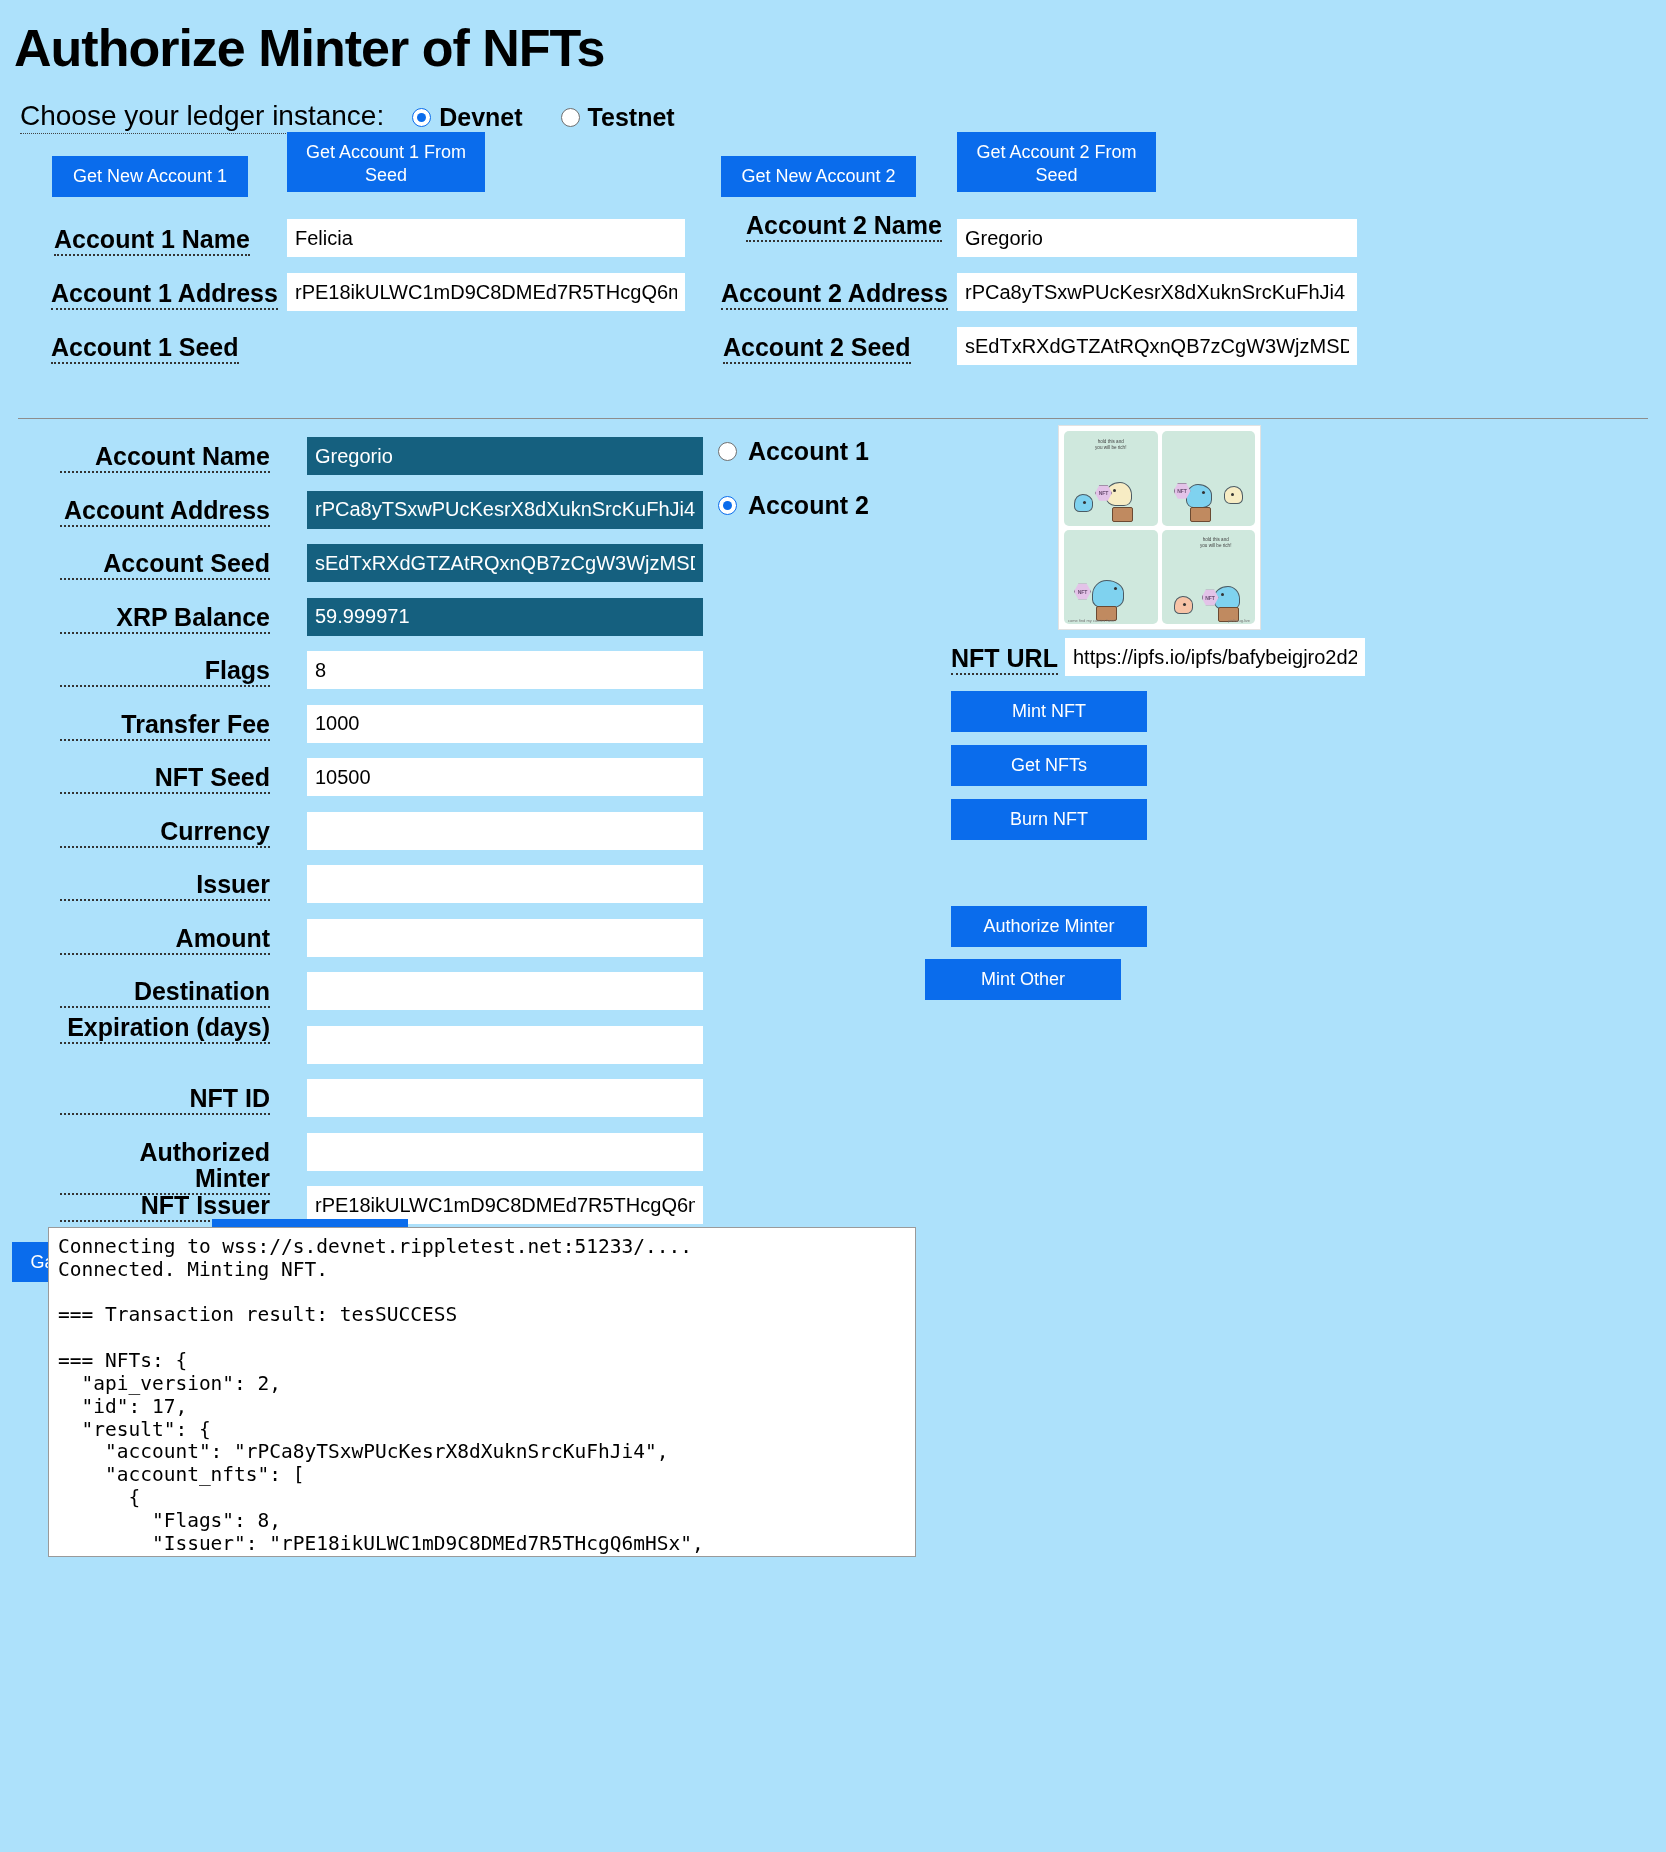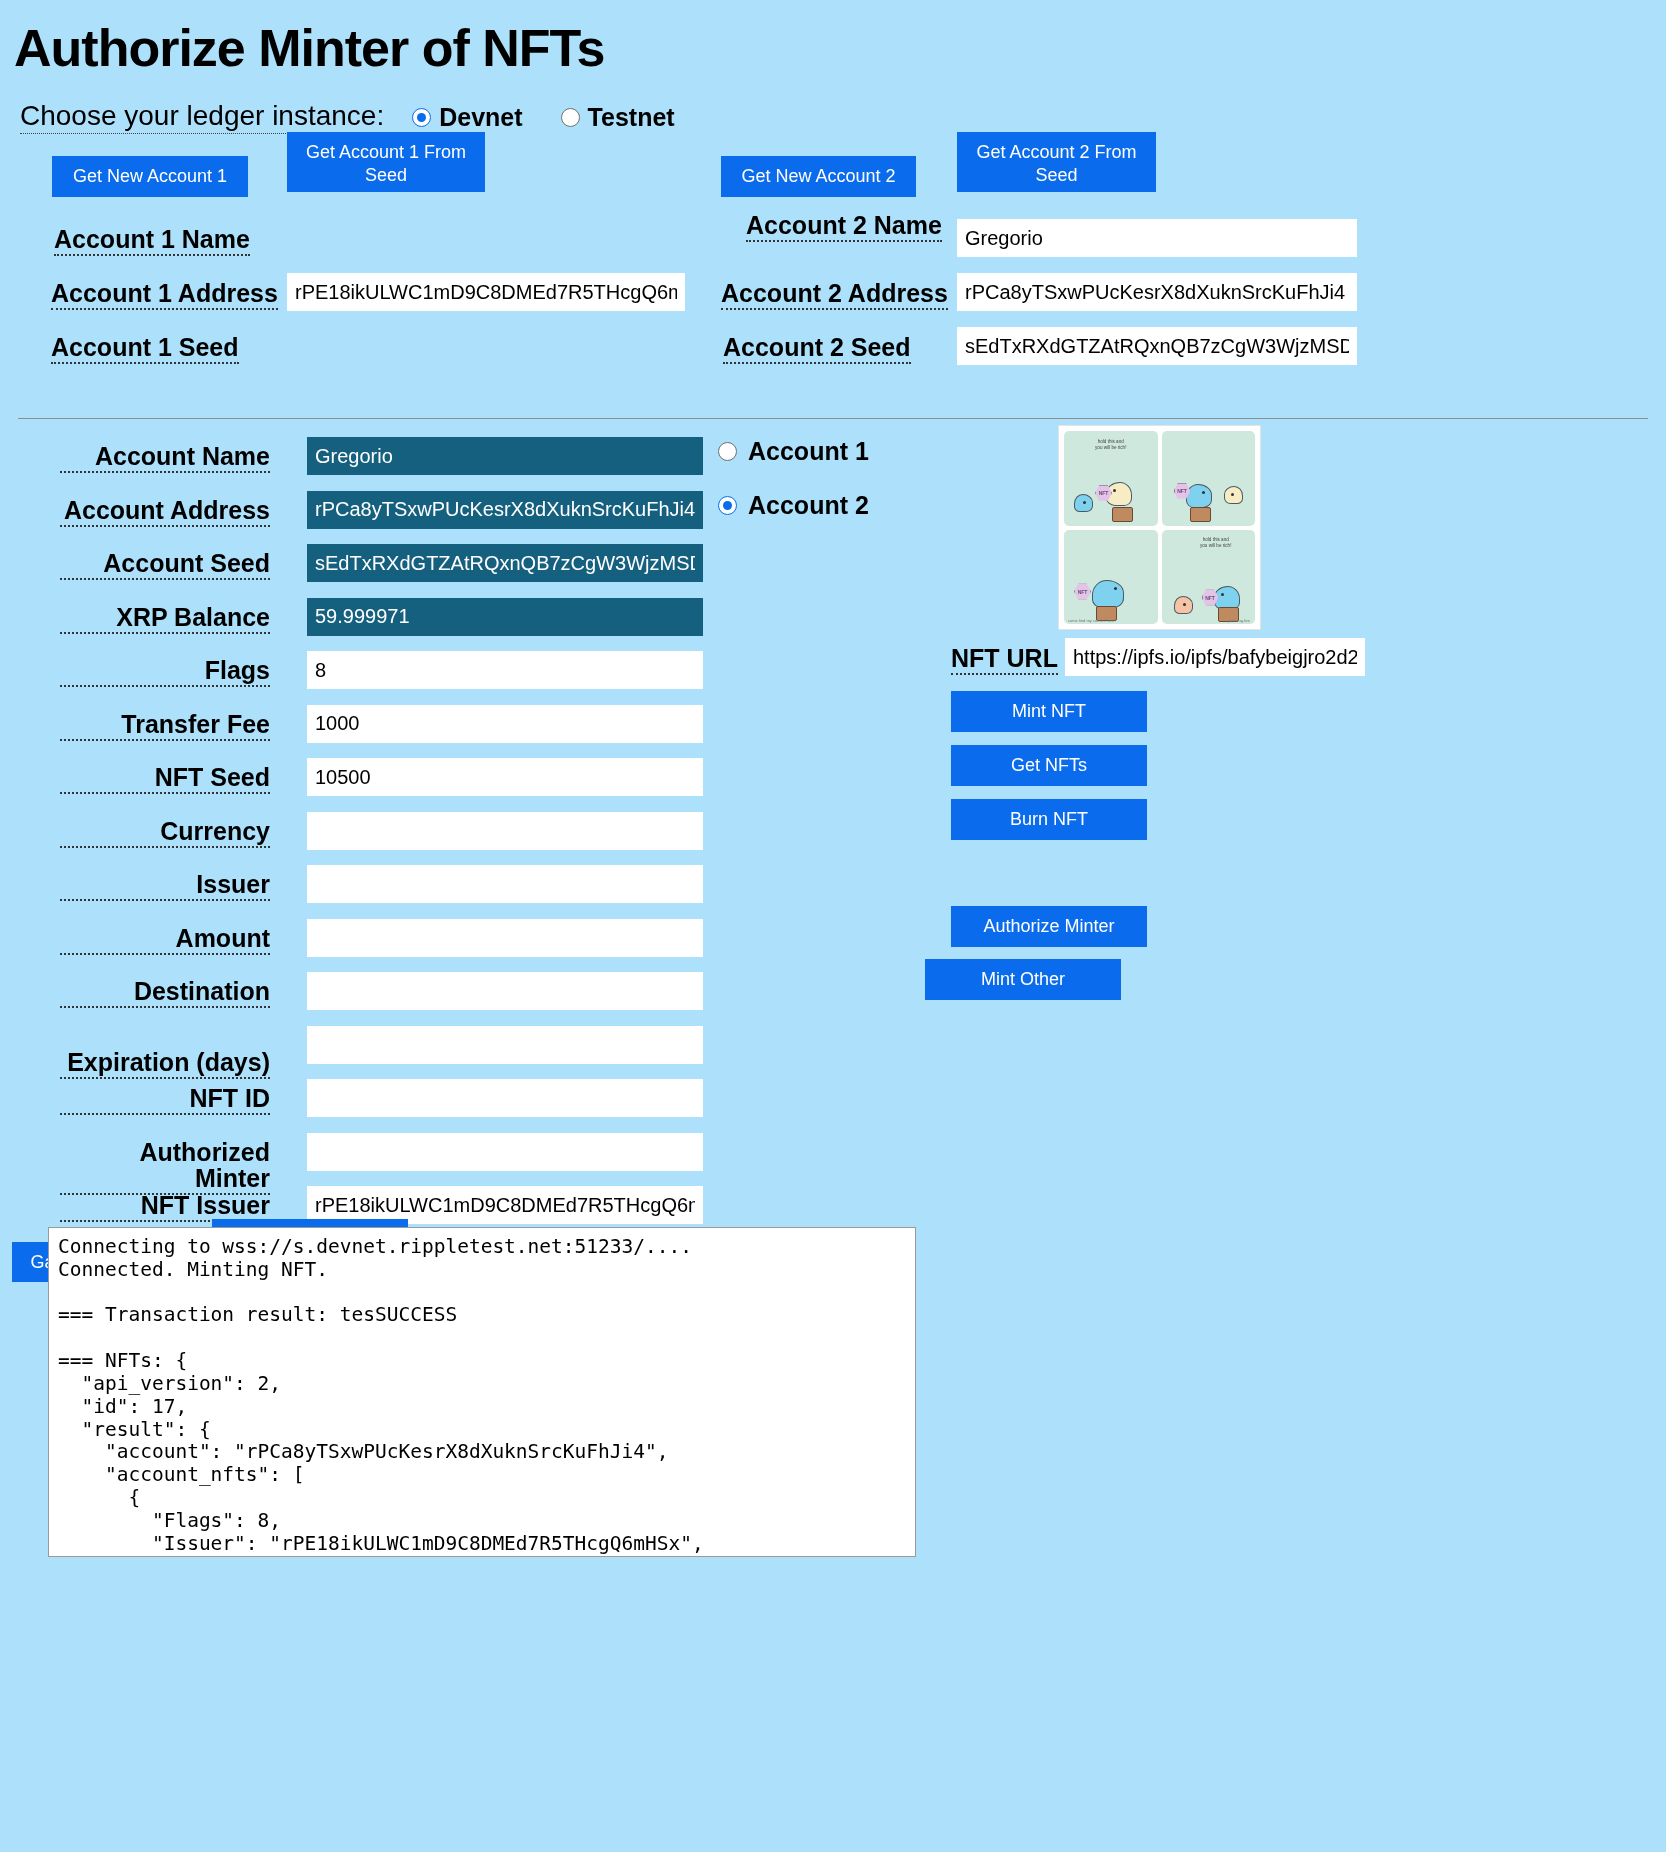--- a/index.html
+++ b/index.html
@@ -264,20 +264,21 @@
   <button class="btn acct-col btn-seed-2">Get Account 2 From Seed</button>
 
   <span class="lbl acct-col lbl-a1n">Account 1 Name</span>
   <span class="lbl acct-col lbl-a1a">Account 1 Address</span>
   <span class="lbl acct-col lbl-a1s">Account 1 Seed</span>
 
   <span class="lbl acct-col lbl-a2n">Account 2 Name</span>
   <span class="lbl acct-col lbl-a2a">Account 2 Address</span>
   <span class="lbl acct-col lbl-a2s">Account 2 Seed</span>
 
+  <input class="fld acct-col f-a1n" value="Felicia" style="">
   <input class="fld acct-col f-a1a" value="rPE18ikULWC1mD9C8DMEd7R5THcgQ6mHSx" style="">
 
   <input class="fld acct-col f-a2n" value="Gregorio" style="">
   <input class="fld acct-col f-a2a" value="rPCa8yTSxwPUcKesrX8dXuknSrcKuFhJi4" style="">
   <input class="fld acct-col f-a2s" value="sEdTxRXdGTZAtRQxnQB7zCgW3WjzMSD" style="">
 </div>
 
 <hr class="divider">
 
 <div id="main">
@@ -298,21 +299,21 @@
       <span class="lbl row-label" style="left: 60px; width: 210px; top: 345px;">NFT Seed</span>
       <input class="fld row-field" value="10500" style="left: 307px; top: 339px; width: 396px;">
       <span class="lbl row-label" style="left: 60px; width: 210px; top: 398.5px;">Currency</span>
       <input class="fld row-field" value="" style="left: 307px; top: 392.5px; width: 396px;">
       <span class="lbl row-label" style="left: 60px; width: 210px; top: 452px;">Issuer</span>
       <input class="fld row-field" value="" style="left: 307px; top: 446px; width: 396px;">
       <span class="lbl row-label" style="left: 60px; width: 210px; top: 505.5px;">Amount</span>
       <input class="fld row-field" value="" style="left: 307px; top: 499.5px; width: 396px;">
       <span class="lbl row-label" style="left: 60px; width: 210px; top: 559px;">Destination</span>
       <input class="fld row-field" value="" style="left: 307px; top: 553px; width: 396px;">
-      <span class="lbl row-label" style="left: 60px; width: 210px; top: 630px;">Expiration (days)</span>
+      <span class="lbl row-label" style="left: 60px; width: 210px; top: 595px;">Expiration (days)</span>
       <input class="fld row-field" value="" style="left: 307px; top: 606.5px; width: 396px;">
       <span class="lbl row-label" style="left: 60px; width: 210px; top: 666px;">NFT ID</span>
       <input class="fld row-field" value="" style="left: 307px; top: 660px; width: 396px;">
       <span class="lbl row-label" style="left: 60px; width: 210px; top: 719.5px;">Authorized Minter</span>
       <input class="fld row-field" value="" style="left: 307px; top: 713.5px; width: 396px;">
       <span class="lbl row-label" style="left: 60px; width: 210px; top: 773px;">NFT Issuer</span>
       <input class="fld row-field" value="rPE18ikULWC1mD9C8DMEd7R5THcgQ6mHSx" style="left: 307px; top: 767px; width: 396px;">
     </div>
 
   <label class="acct-radio" style="left:718px; top:18px;">

